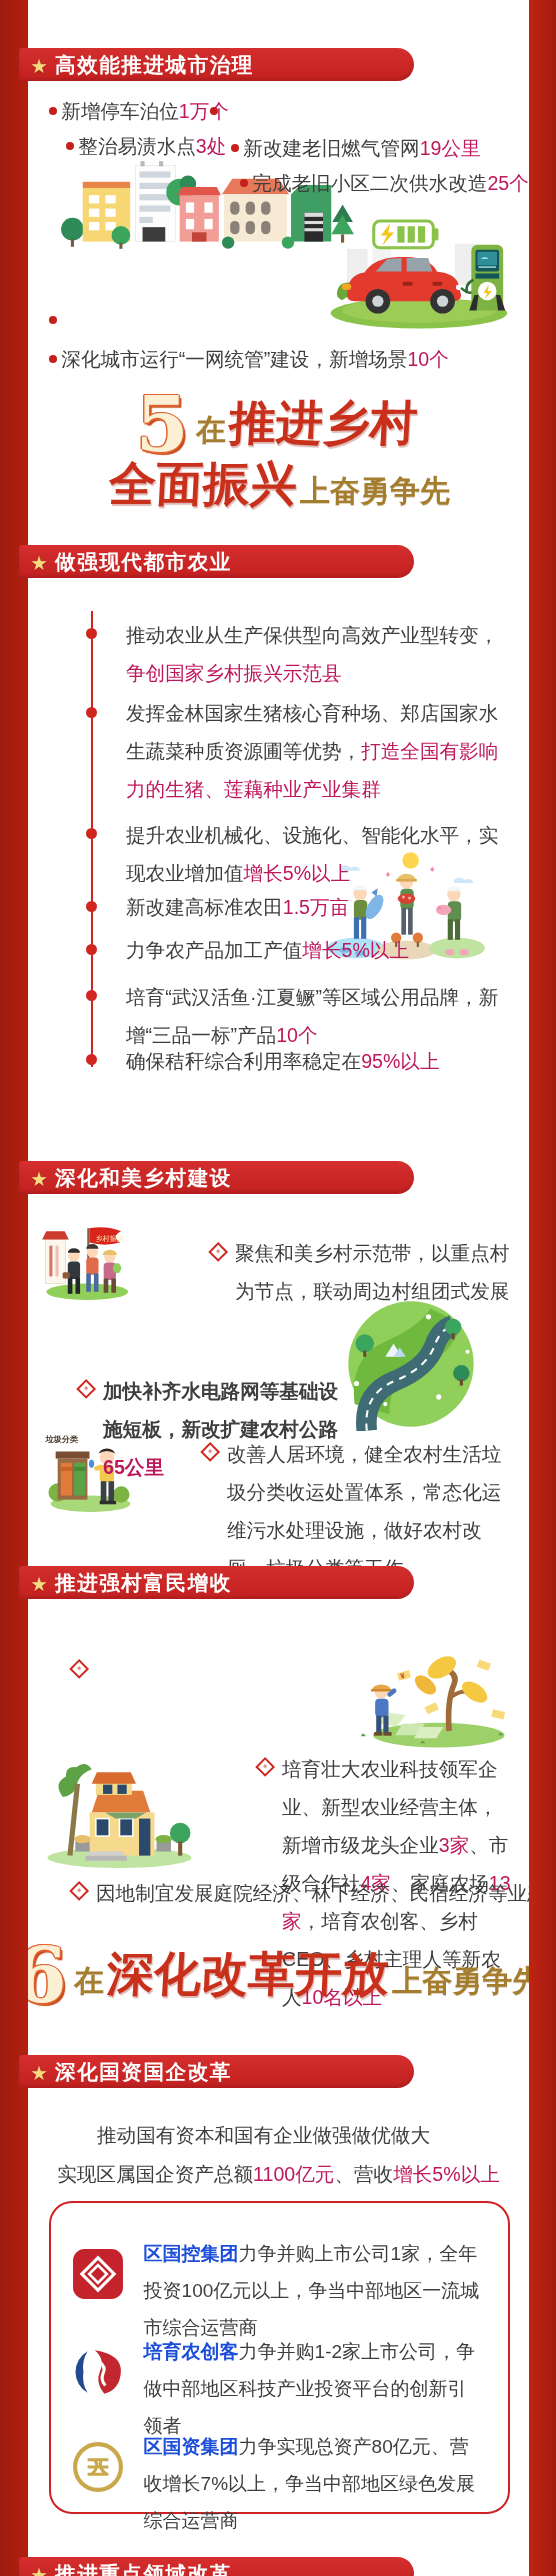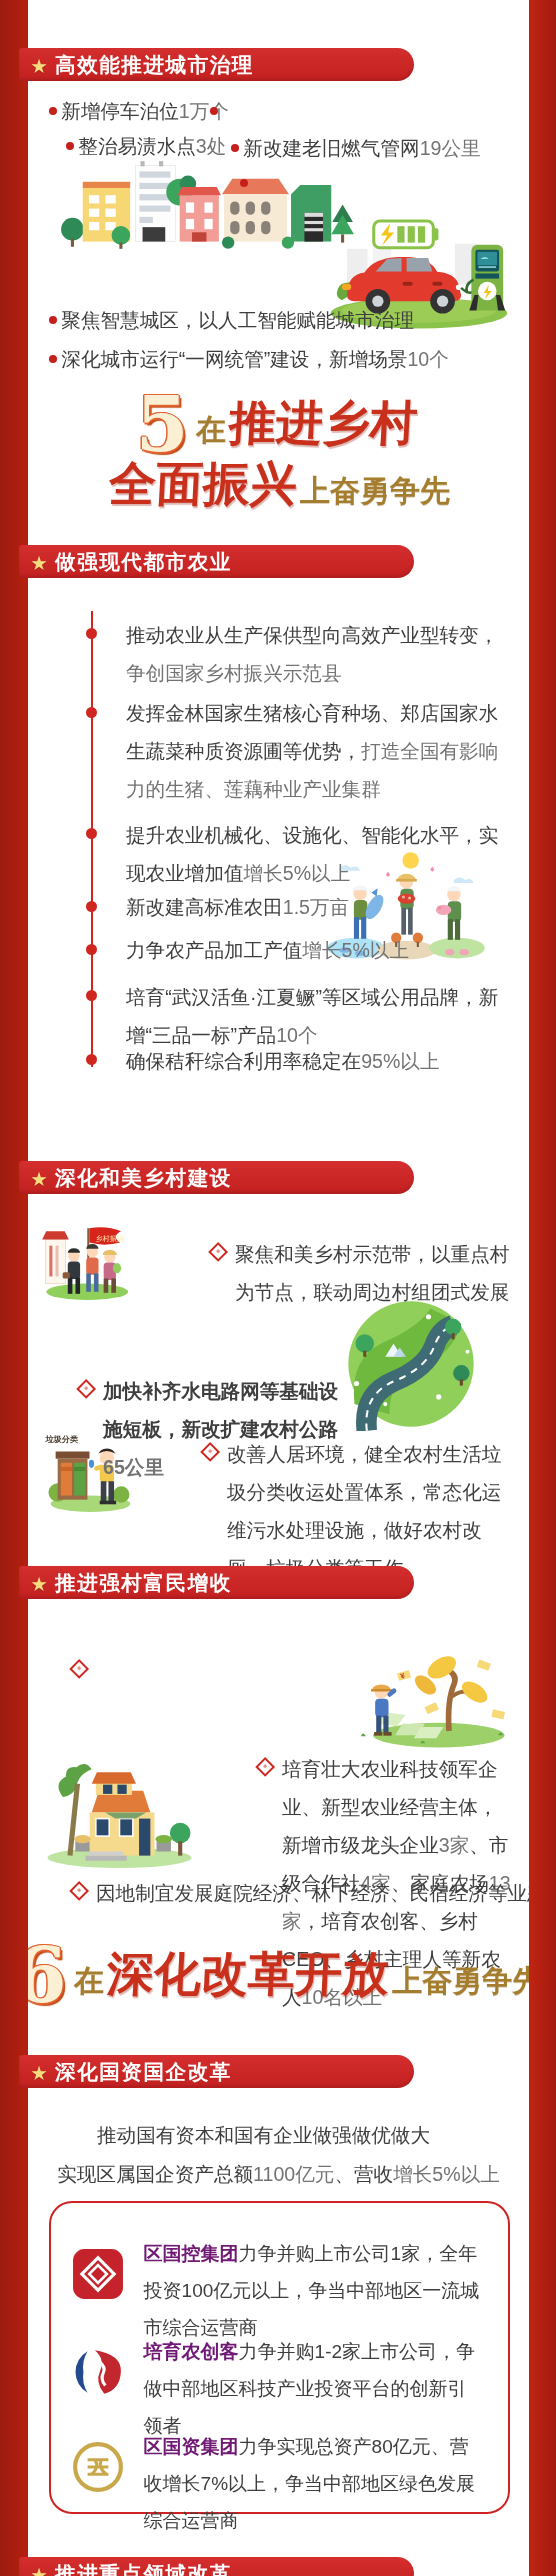--- a/index.html
+++ b/index.html
@@ -16,21 +16,21 @@
   .pill{position:absolute;left:19px;width:395px;height:33px;z-index:6;
     background:linear-gradient(180deg,#d42e2e,#c32020);
     border-radius:3.1px 17.5px 17.5px 3.1px;display:flex;align-items:center;
     box-shadow:inset 0 -2.6px 3.1px rgba(0,0,0,.10);}
   .pill .star{font-size:19.6px;line-height:19.6px;color:#f6db7f;margin:4.1px 0 0 11.3px;
     text-shadow:0 1px 1px rgba(100,40,0,.35);}
   .pill .label{color:#ffffff;font-size:20.6px;font-weight:bold;letter-spacing:1.5px;margin-left:7.2px;}
 
   
   .txt{position:absolute;font-size:19.6px;line-height:38px;color:#3e3e3e;z-index:4;}
-  .txt em{font-style:normal;color:#737373;}
+  .txt em{font-style:normal;color:#be185d;}
   .nowrap{white-space:nowrap;}
 
   .dot{display:inline-block;width:8.2px;height:8.2px;border-radius:50%;
     background:#c6201c;margin-right:4.1px;vertical-align:3.1px;}
 
   .diam{position:absolute;left:-24px;top:10.3px;width:10.3px;height:10.3px;
     border:2.1px solid #cf2720;transform:rotate(45deg);background:#fff;}
   .diam::after{content:"";position:absolute;left:2.6px;top:2.6px;width:3.1px;height:3.1px;background:#e98d86;}
 
   .tl-line{position:absolute;width:1.5px;background:#cf2720;z-index:3;}
@@ -49,41 +49,41 @@
     font-family:"DejaVu Serif","Liberation Serif",serif;transform:skewX(-3deg);
     text-shadow:1px 1.5px 1px rgba(140,20,5,.30);}
 
   
   .card{position:absolute;left:49px;top:2201px;width:457px;height:309px;z-index:4;
     border:2.6px solid #d02222;border-radius:23px;background:#ffffff;}
   .card .co{position:absolute;left:20.6px;width:412px;}
   .card .co .logo{position:absolute;left:0;top:0;width:52px;height:52px;}
   .card .co .ctxt{position:absolute;left:72px;top:-13.4px;width:340px;
     font-size:19px;line-height:37px;color:#3e3e3e;}
-  .card .co .ctxt strong{color:#701a75;}
+  .card .co .ctxt strong{color:#1d4ed8;}
 
   svg{display:block;}
 </style>
 </head>
 <body>
 
 <div class="margin left"></div>
 <div class="margin right"></div>
 
 <div class="pill" style="top:48px;">
   <span class="star">★</span>
   <span class="label">高效能推进城市治理</span>
 </div>
 
 <div class="txt nowrap" style="left:49px;top:92px;"><span class="dot"></span><span>新增停车泊位<em>1万个</em></span></div>
 <div class="txt nowrap" style="left:210px;top:92px;"><span class="dot"></span></div>
 <div class="txt nowrap" style="left:66px;top:127px;"><span class="dot"></span><span>整治易渍水点<em>3处</em></span></div>
 <div class="txt nowrap" style="left:231px;top:129px;"><span class="dot"></span><span>新改建老旧燃气管网<em>19公里</em></span></div>
-<div class="txt nowrap" style="left:240px;top:164px;"><span class="dot"></span></div>
-<div class="txt nowrap" style="left:49px;top:301px;"><span class="dot"></span><span>聚焦智慧城区，以人工智能赋能城市治理</span></div>
+<div class="txt nowrap" style="left:240px;top:164px;"><span class="dot"></span><span>完成老旧小区二次供水改造<em>25个</em></span></div>
+<div class="txt nowrap" style="left:49px;top:301px;"><span class="dot"></span></div>
 <div class="txt nowrap" style="left:49px;top:340px;"><span class="dot"></span><span>深化城市运行“一网统管”建设，新增场景<em>10个</em></span></div>
 
 <div style="position:absolute;left:58px;top:161px;z-index:3;">
 <svg width="298" height="89" viewBox="0 0 578 172">
   <circle cx="28" cy="132" r="22" fill="#2e8b57"></circle>
       <rect x="25" y="150" width="6" height="16" fill="#7a5a3a"></rect>
   <rect x="48" y="52" width="92" height="104" fill="#f7d774"></rect>
       <rect x="48" y="40" width="92" height="12" fill="#e8864a"></rect>
   <rect x="60" y="66" width="20" height="16" fill="#fff"></rect>
       <rect x="92" y="66" width="20" height="16" fill="#fff"></rect>
@@ -292,21 +292,21 @@
     <circle cx="132" cy="74" r="11" fill="#fcd7b8"></circle>
         <path d="M118,70 a14,10 0 0 1 28,0 z" fill="#e8c06a"></path>
     <rect x="120" y="85" width="24" height="34" rx="7" fill="#c76a8a"></rect>
     <ellipse cx="146" cy="96" rx="8" ry="10" fill="#8fcf5a"></ellipse>
     <rect x="120" y="116" width="9" height="28" fill="#6b4a38"></rect>
         <rect x="135" y="116" width="9" height="28" fill="#6b4a38"></rect>
   </g>
 </svg>
 </div>
 
-<div class="txt" style="left:235px;top:1235px;width:282px;">
+<div class="txt" style="left:235px;top:1235px;width:282px;font-family:Liberation Serif, serif;">
   <span class="diam"></span>
   <span>聚焦和美乡村示范带，以重点村为节点，联动周边村组团式发展</span>
 </div>
 
 <div class="txt" style="left:103px;top:1372px;width:242px;font-weight:bold;">
   <span class="diam"></span>
   <span>加快补齐水电路网等基础设施短板，新改扩建农村公路<em>65公里</em></span>
 </div>
 
 <div style="position:absolute;left:336px;top:1296px;z-index:3;">

